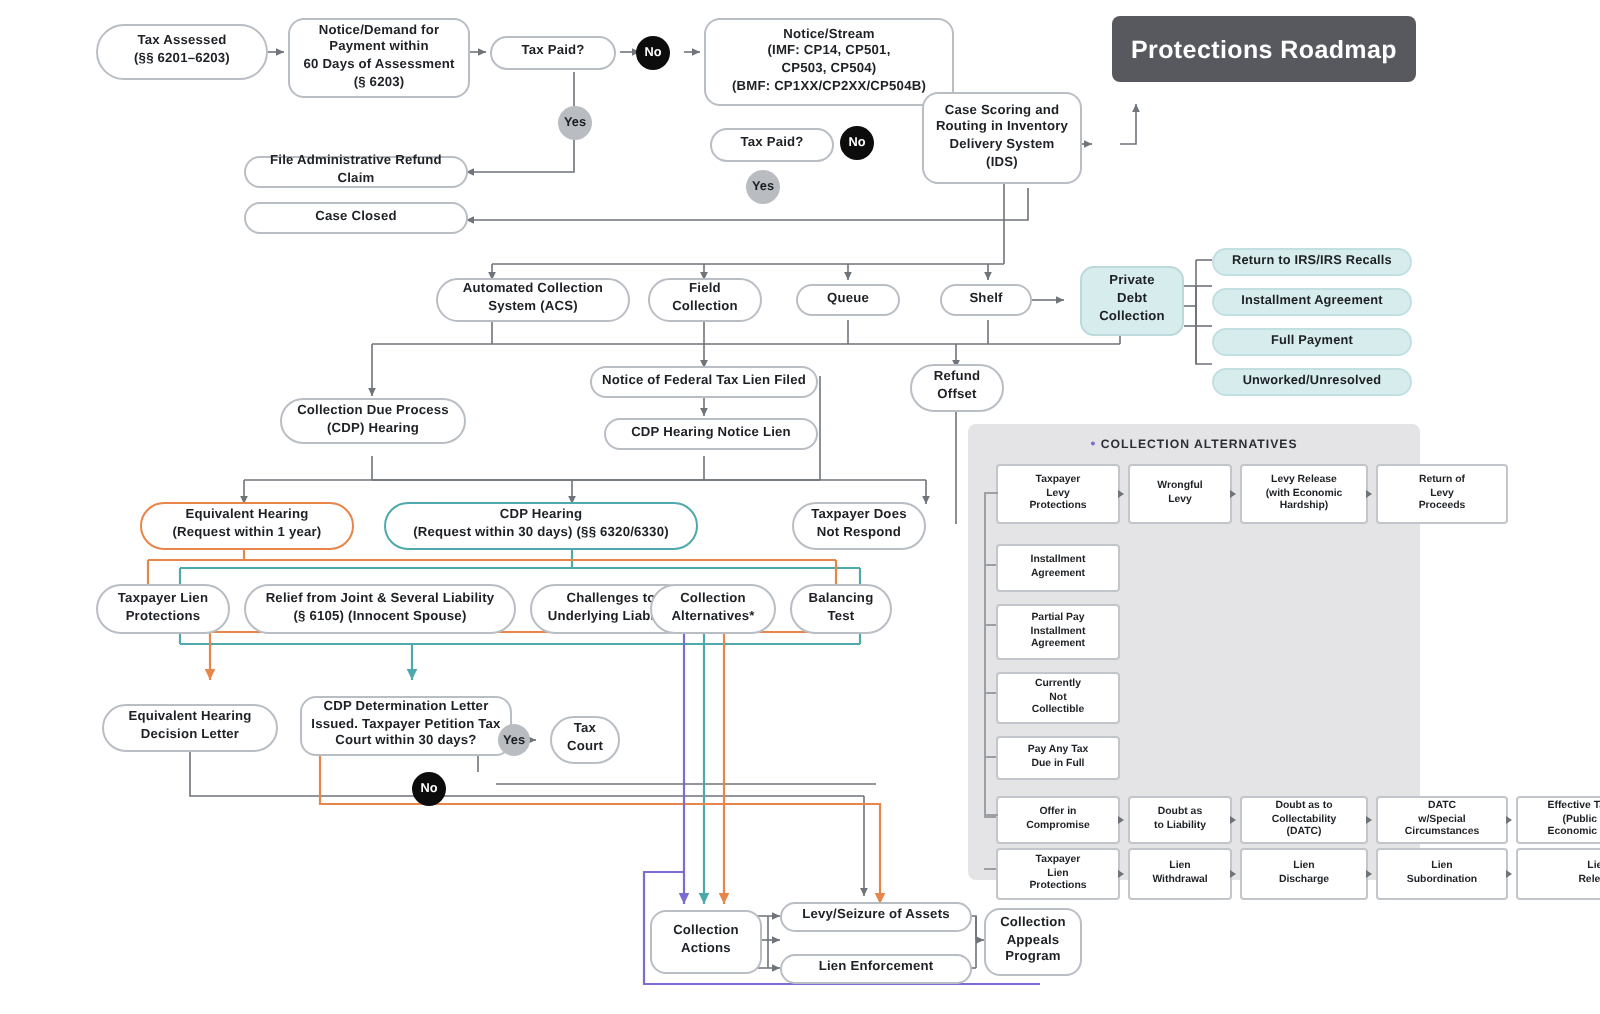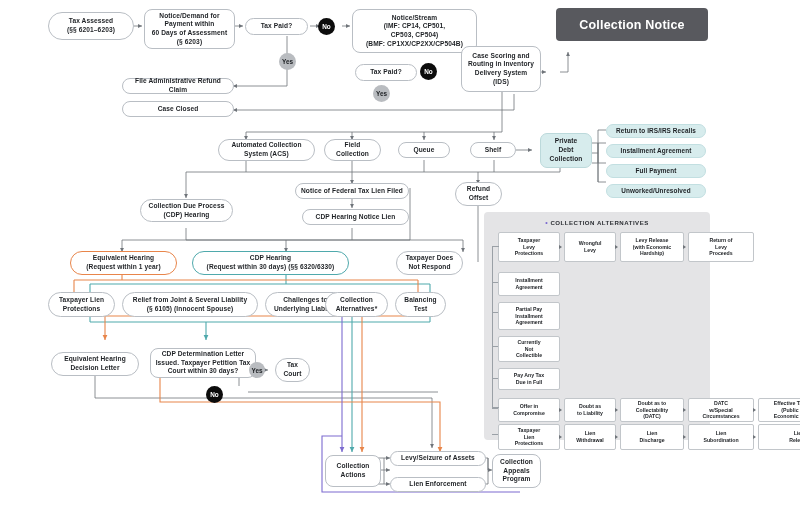--- a/index.html
+++ b/index.html
@@ -169,21 +169,21 @@
       <path d="M362,304 V452" marker-end="url(#ahO)"></path>
       <path d="M160,376 V402 H440 V452" marker-end="url(#ahO)"></path>
     </g>
 
     <g fill="none" stroke="#7c6bd0" stroke-width="1.1">
       <path d="M342,304 V452" marker-end="url(#ahP)"></path>
       <path d="M520,492 H322 V436 H342"></path>
     </g>
   </svg>
 
-  <div id="title">Collection Notice</div>
+  <div id="title">Protections Roadmap</div>
 
   <div class="node pill" style="left:48px;top:12px;width:86px;height:28px;white-space:pre-line;">Tax Assessed
 (§§ 6201–6203)</div>
   <div class="node plain" style="left:144px;top:9px;width:91px;height:40px;white-space:pre-line;">Notice/Demand for
 Payment within
 60 Days of Assessment
 (§ 6203)</div>
   <div class="node pill" style="left:245px;top:18px;width:63px;height:17px;">Tax Paid?</div>
   <div class="badge no" style="left:318px;top:18px;width:17px;height:17px;">No</div>
   <div class="badge yes" style="left:279px;top:53px;width:17px;height:17px;">Yes</div>

